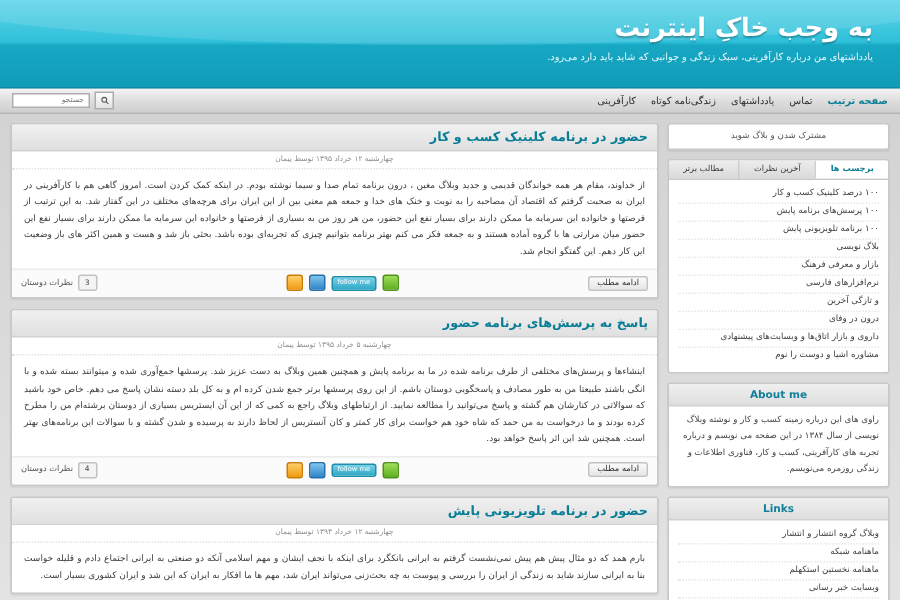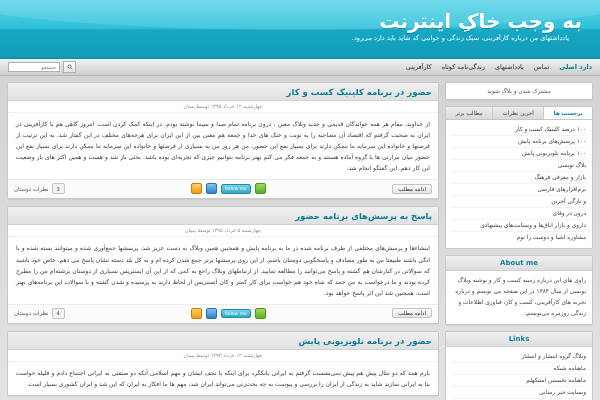--- a/index.html
+++ b/index.html
@@ -37,31 +37,31 @@
     top: -40px;
     width: 120%;
     height: 70px;
     background: rgba(255,255,255,0.12);
     border-radius: 0 0 50% 50%;
   }
   .site-title {
     position: absolute;
     top: 9px;
     right: 18px;
-    font-size: 20px;
+    font-size: 17px;
     color: #fff;
     font-weight: bold;
     letter-spacing: 0.5px;
     text-shadow: 0 1px 1px rgba(0,0,0,0.25);
     z-index: 3;
   }
   .site-desc {
     position: absolute;
     top: 34px;
-    right: 31px;
+    right: 18px;
     font-size: 6.5px;
     color: #eafafd;
     z-index: 3;
   }
   
   .navbar {
     height: 17px;
     background: linear-gradient(to bottom, #f4f4f4 0%, #dedede 50%, #cfcfcf 100%);
     border-bottom: 1px solid #b5b5b5;
     display: flex;
@@ -312,21 +312,21 @@
 
 <div class="page">
 
   <div class="header">
     <div class="site-title">به وجب خاکِ اینترنت</div>
     <div class="site-desc">یادداشتهای من درباره کارآفرینی، سبک زندگی و جوانبی که شاید باید دارد می‌رود.</div>
   </div>
 
   <div class="navbar">
     <div class="nav-links">
-      <a href="#" class="active">دارد اصلی</a>
+      <a href="#" class="active">صفحه ترتیب</a>
       <a href="#">تماس</a>
       <a href="#">یادداشتهای</a>
       <a href="#">زندگی‌نامه کوتاه</a>
       <a href="#">کارآفرینی</a>
     </div>
     <div class="search-box">
       <div class="search-btn">
         <svg width="6" height="6" viewBox="0 0 12 12">
           <circle cx="5" cy="5" r="3.2" fill="none" stroke="#555" stroke-width="1.4"></circle>
           <line x1="7.4" y1="7.4" x2="10.5" y2="10.5" stroke="#555" stroke-width="1.4"></line>

